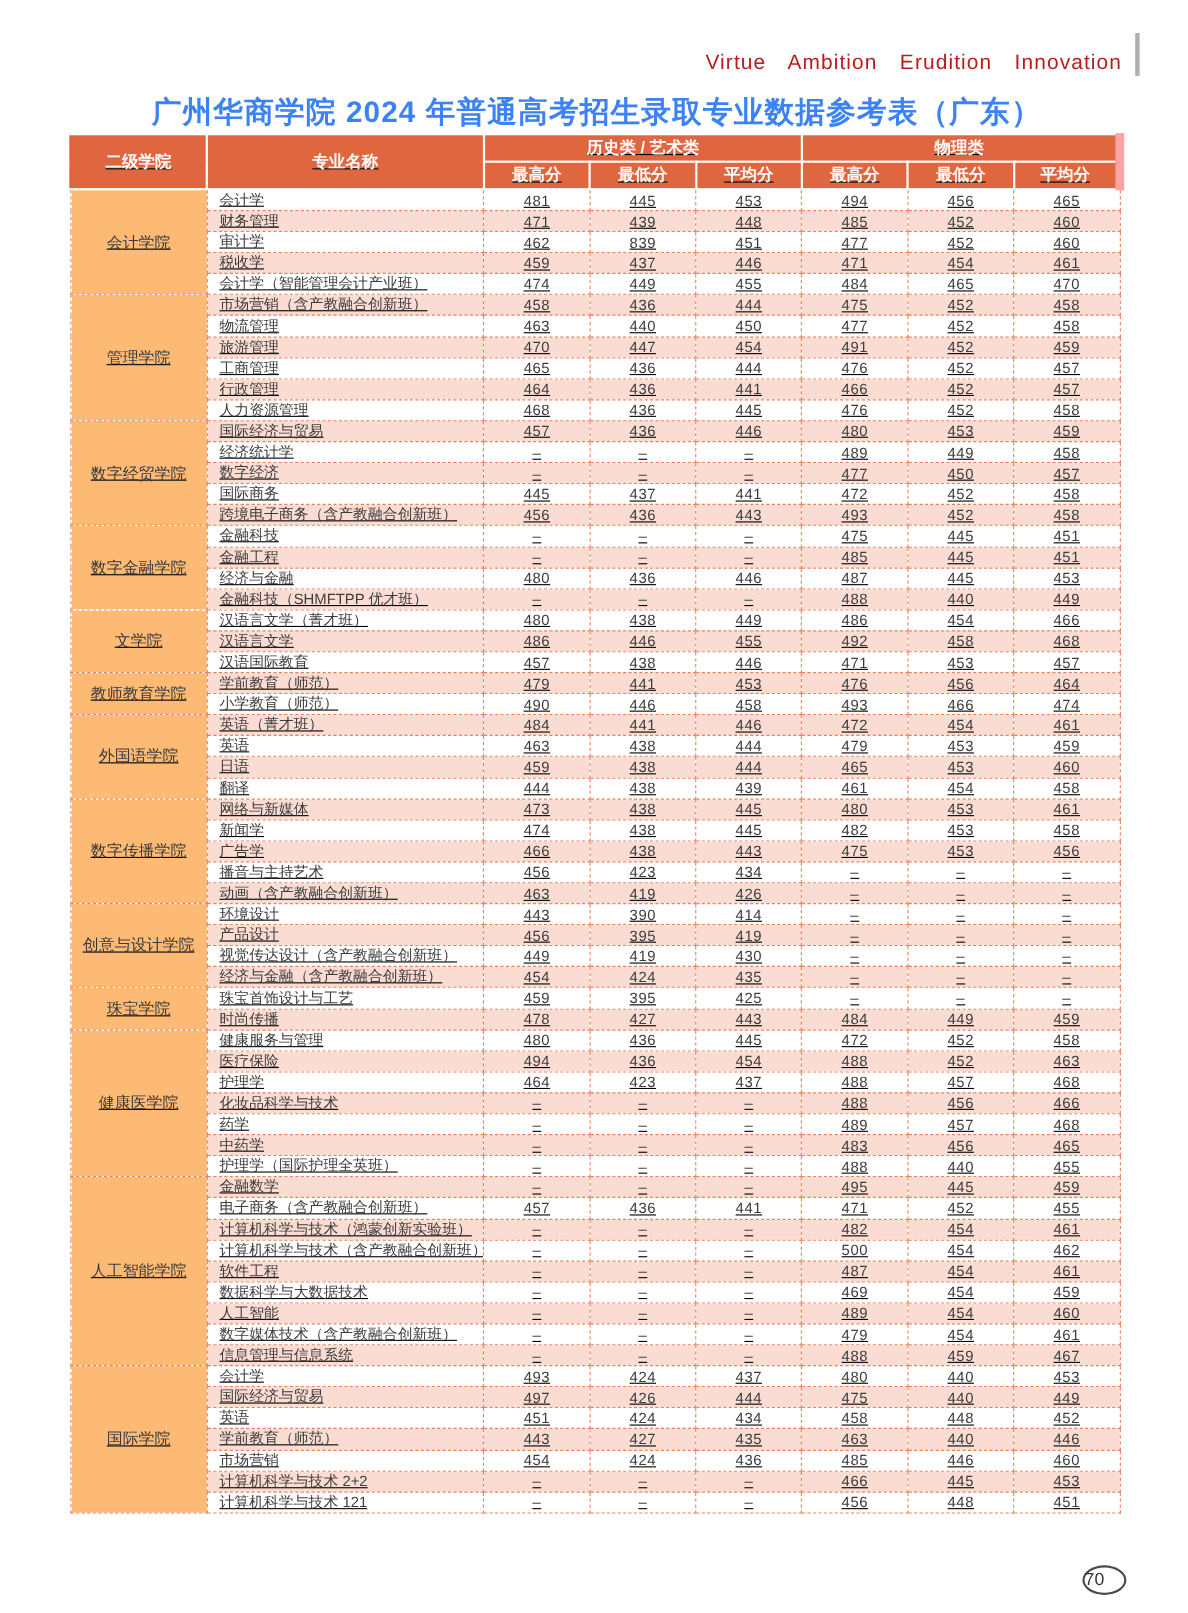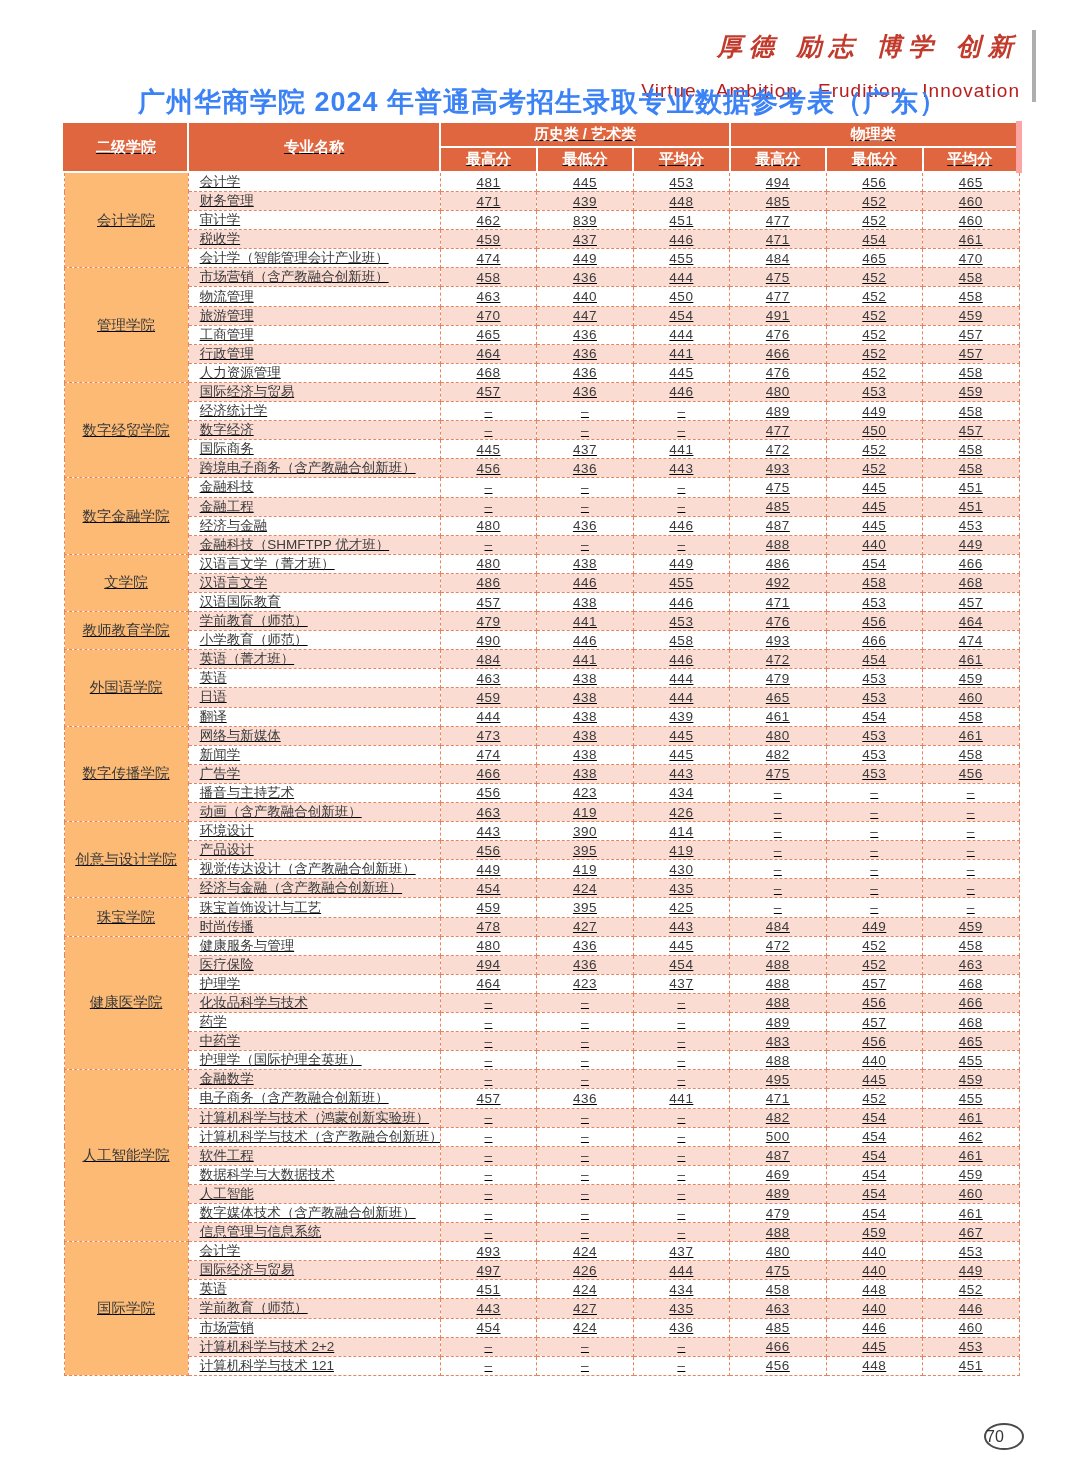--- a/index.html
+++ b/index.html
@@ -18,39 +18,38 @@
   .page-title { position:absolute; top:84px; left:63px; width:959px;
     text-align:center; color:#3b82f6; font-size:27px; font-weight:bold;
     letter-spacing:1px; white-space:nowrap; }
 
   
   .table-wrap { position:absolute; top:121px; left:63px; width:959px; }
   table { width:100%; border-collapse:collapse; table-layout:fixed;text-decoration:underline; }
   thead th { background:#e0663f; color:#ffffff; font-weight:bold;
     font-size:15px; border:2px solid #ffffff; height:25px; padding:0; }
   thead th.first-col { border-left:2px solid #e0663f; }
-  thead th.last-col  { border-right:6px solid #fca5a5;margin-left:13px; }
+  thead th.last-col  { border-right:8px solid #fca5a5;margin-left:13px; }
   tbody td { border:1px dashed #e8835e; font-size:13px; color:#3c3c3c;
     height:19.1px; padding:0; text-align:center; vertical-align:middle;
     overflow:hidden; white-space:nowrap; }
   tbody td.college { background:#fdba74; font-size:14.5px; color:#3a3a3a; }
   tbody td.major { text-align:left; padding-left:11px; font-size:13.5px; }
   tbody tr.alt td.major, tbody tr.alt td.score { background:#fadcd3; }
   tbody td.score { font-size:13.5px; letter-spacing:0.5px; }
 
   
   .page-num { position:absolute; top:1423px; right:56px; border:2px solid #4a4a4a;
     border-radius:50%; width:40px; height:27px; line-height:24px; text-align:left;
     font-size:16px; color:#333333; }
 </style>
 </head>
 <body>
 
 <div class="motto">
-  <div class="motto-cn">厚德 励志 博学 创新</div>
   <div class="motto-en">Virtue Ambition Erudition Innovation</div>
 </div>
 
 <div class="page-title">广州华商学院 2024 年普通高考招生录取专业数据参考表（广东）</div>
 
 <div class="table-wrap">
   <table>
     <colgroup>
       <col style="width:13.0%">
       <col style="width:26.4%">

